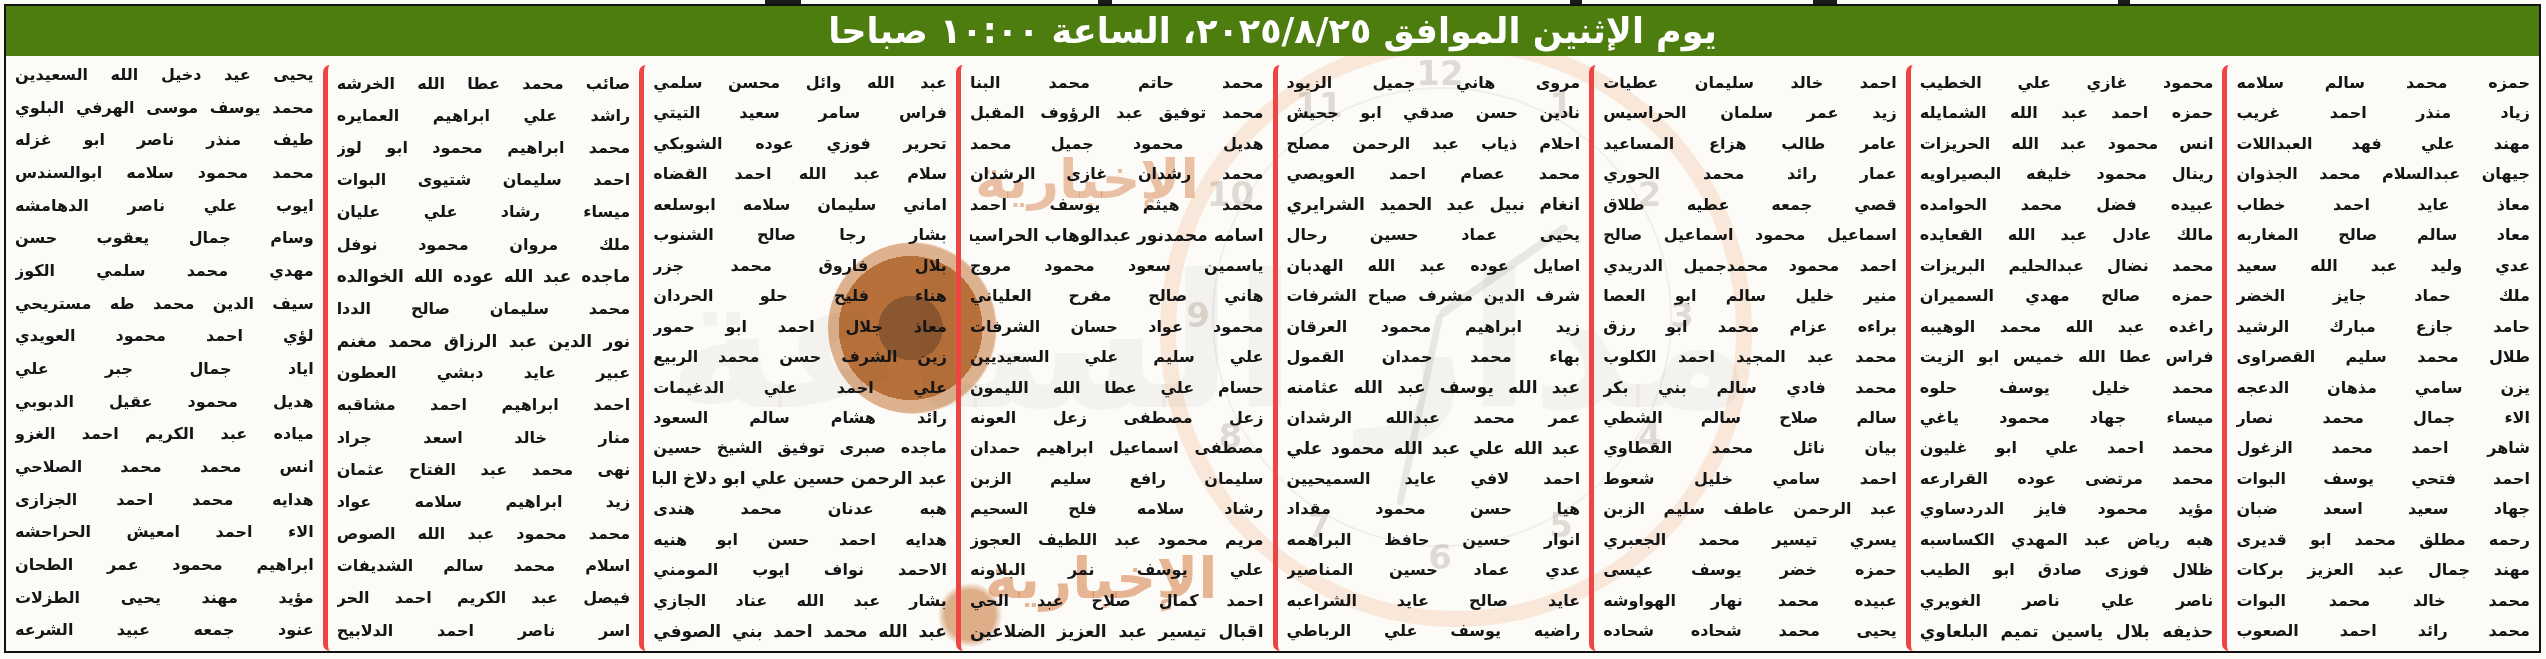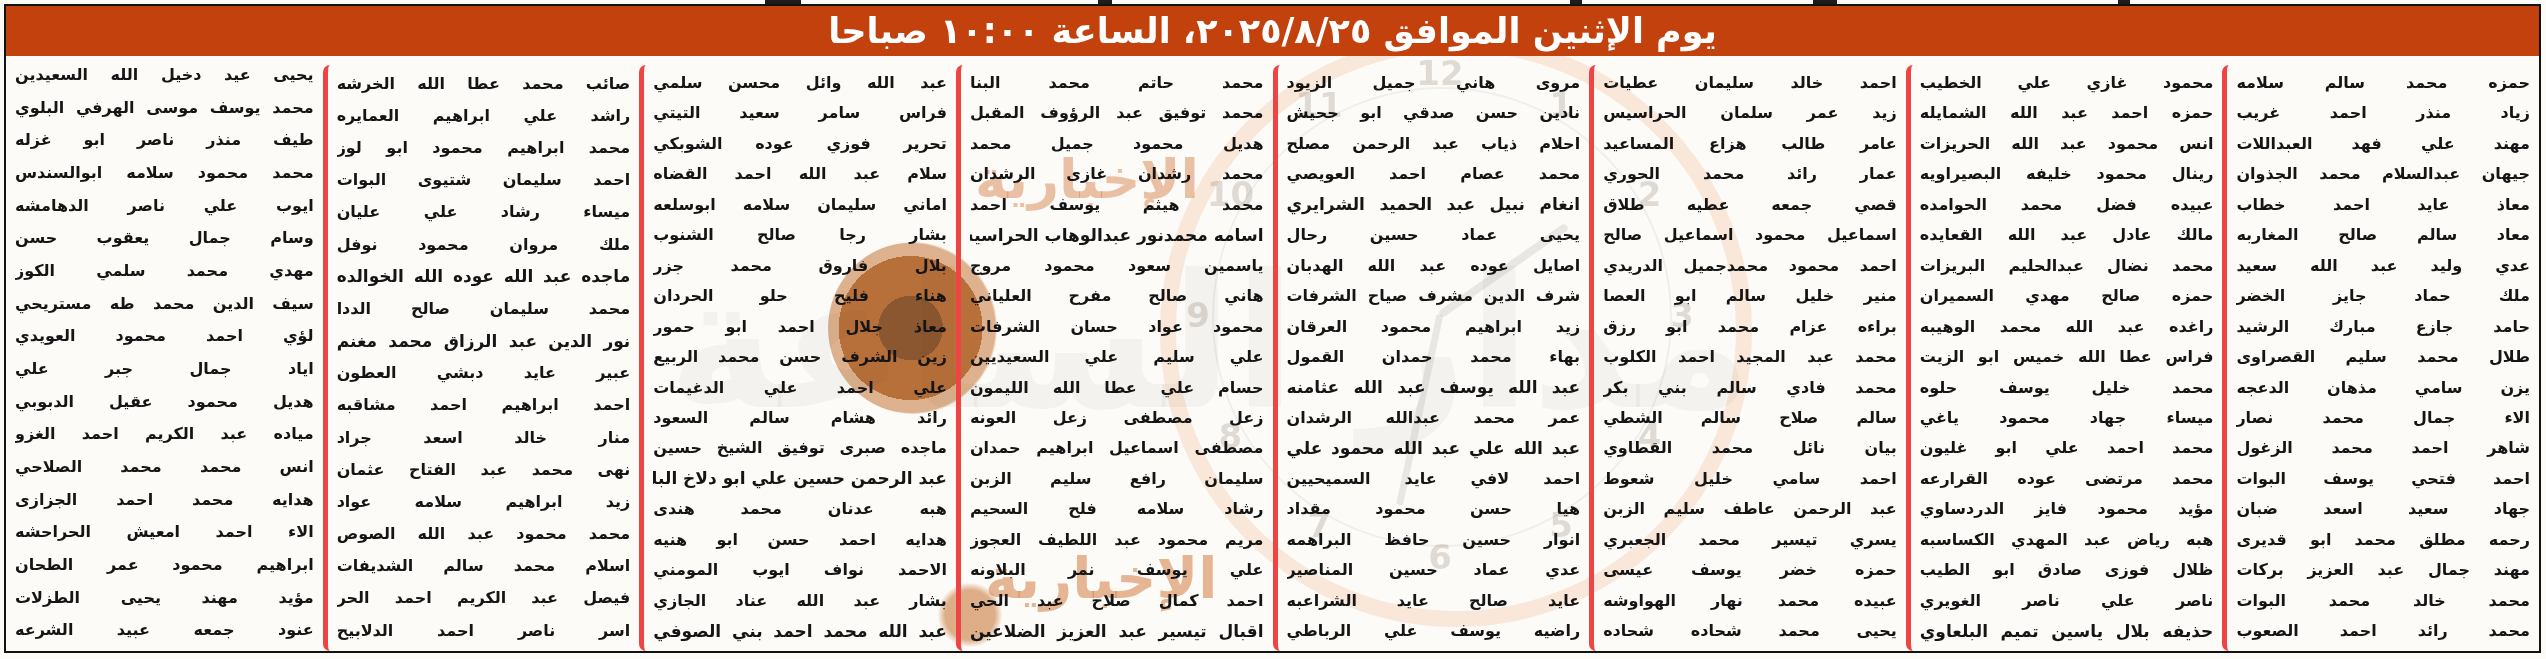--- a/index.html
+++ b/index.html
@@ -50,21 +50,21 @@
   }
   
   .frame{
     position:absolute;left:4px;top:4px;right:5px;bottom:6px;
     border:2px solid #121212;
     display:flex;flex-direction:column;
     z-index:1;
   }
   .header-band{
     flex:0 0 50px;
-    background:#c2410c;color:#ffffff;
+    background:#4d7c0f;color:#ffffff;
     display:flex;align-items:center;justify-content:center;
     direction:rtl;font-weight:700;font-size:35px;
   }
   .table-grid{
     flex:1 1 auto;
     display:grid;grid-template-columns:repeat(8,1fr);
     direction:rtl;
   }
   .col{display:flex;flex-direction:column;padding:3px 9px 4px;min-width:0;border-radius:7px;}
   .col:not(:last-child){border-left:5px solid #ef4444;margin-top:9px;}

